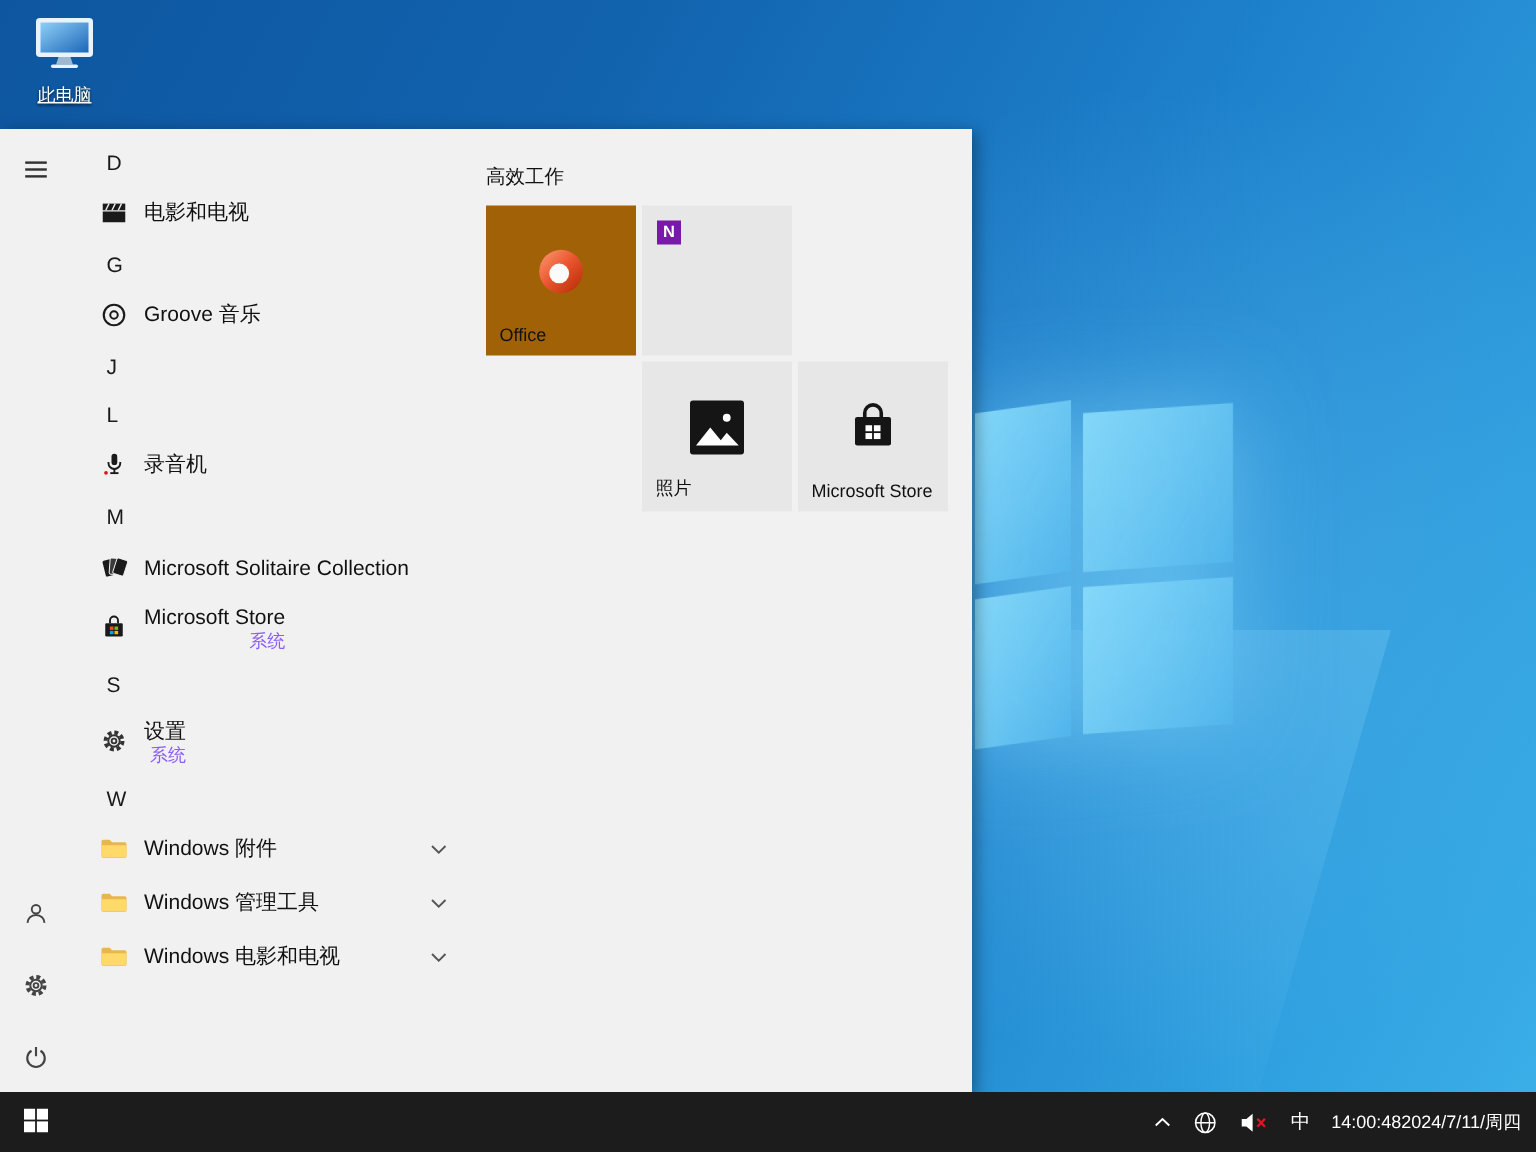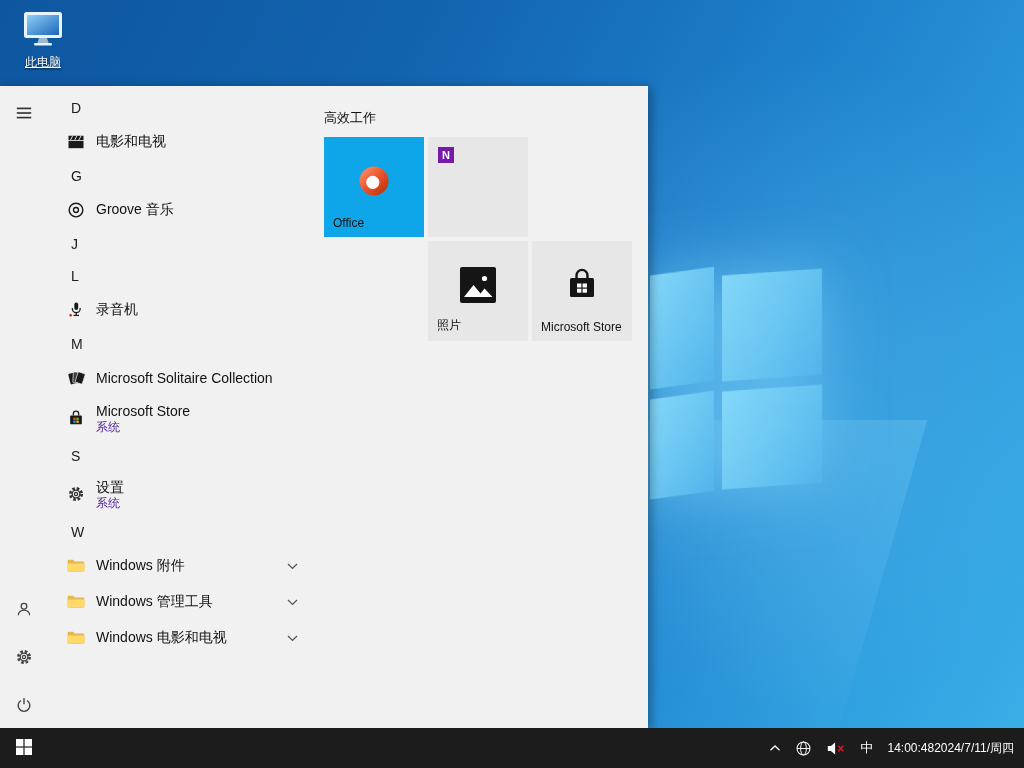--- a/index.html
+++ b/index.html
@@ -65,29 +65,29 @@
   }
   .app-item {
     height:36px; display:flex; align-items:center; padding-left:10px; cursor:pointer;
   }
   .app-item.two-line { height:44px; }
   .app-icon { width:20px; height:20px; flex:0 0 20px; display:flex; align-items:center; justify-content:center; }
   .app-icon svg { display:block; }
   .app-label { margin-left:10px; font-size:14px; color:#111; white-space:nowrap;text-align:center; }
   .app-text { margin-left:10px; display:flex; flex-direction:column; justify-content:center; }
   .app-text .app-label { margin-left:0; line-height:17px; }
-  .app-sublabel { font-size:12px; color:#4c1d95; line-height:14px; }
+  .app-sublabel { font-size:12px; color:#8b5cf6; line-height:14px;text-align:right; }
   .chevron { margin-left:auto; margin-right:10px; display:flex; }
 
   .tiles-panel { position:absolute; left:324px; top:0; width:316px; height:100%; }
   .tiles-title { position:absolute; left:0; top:23px; font-size:13px; color:#111; cursor:default; }
   .tile {
     position:absolute; width:100px; height:100px; background:#e7e7e7; cursor:pointer;
   }
-  .tile-office { left:0;   top:51px;  background:#0ea5e9; }
+  .tile-office { left:0;   top:51px;  background:#a16207; }
   .tile-onenote{ left:104px; top:51px; }
   .tile-photos { left:104px; top:155px; }
   .tile-store  { left:208px; top:155px; }
   .tile-center { position:absolute; left:50%; top:44%; transform:translate(-50%,-50%); display:flex; }
   .tile-label {
     position:absolute; left:9px; bottom:7px; font-size:12px; color:#111; white-space:nowrap;
   }
   .onenote-badge {
     position:absolute; left:10px; top:10px; width:16px; height:16px; background:#7719aa;
     color:#fff; font-size:11px; font-weight:bold; display:flex; align-items:center; justify-content:center;

